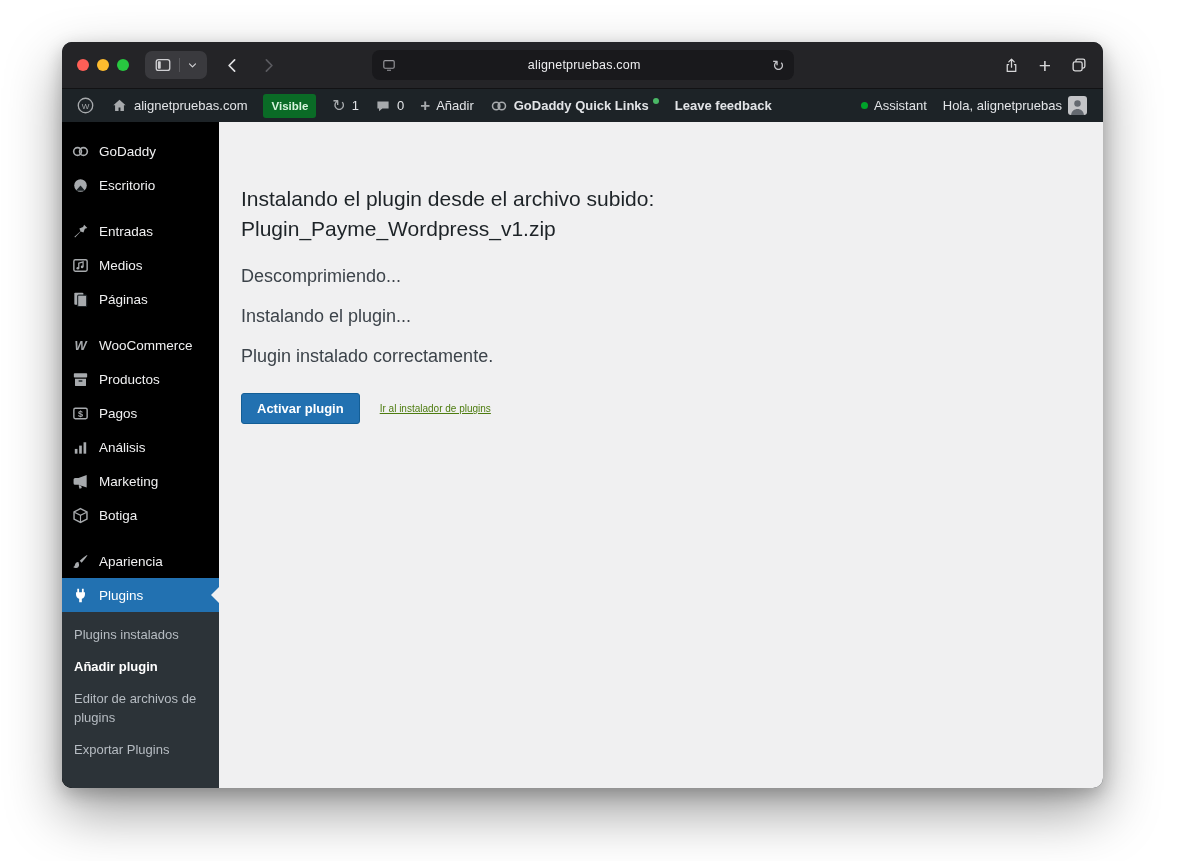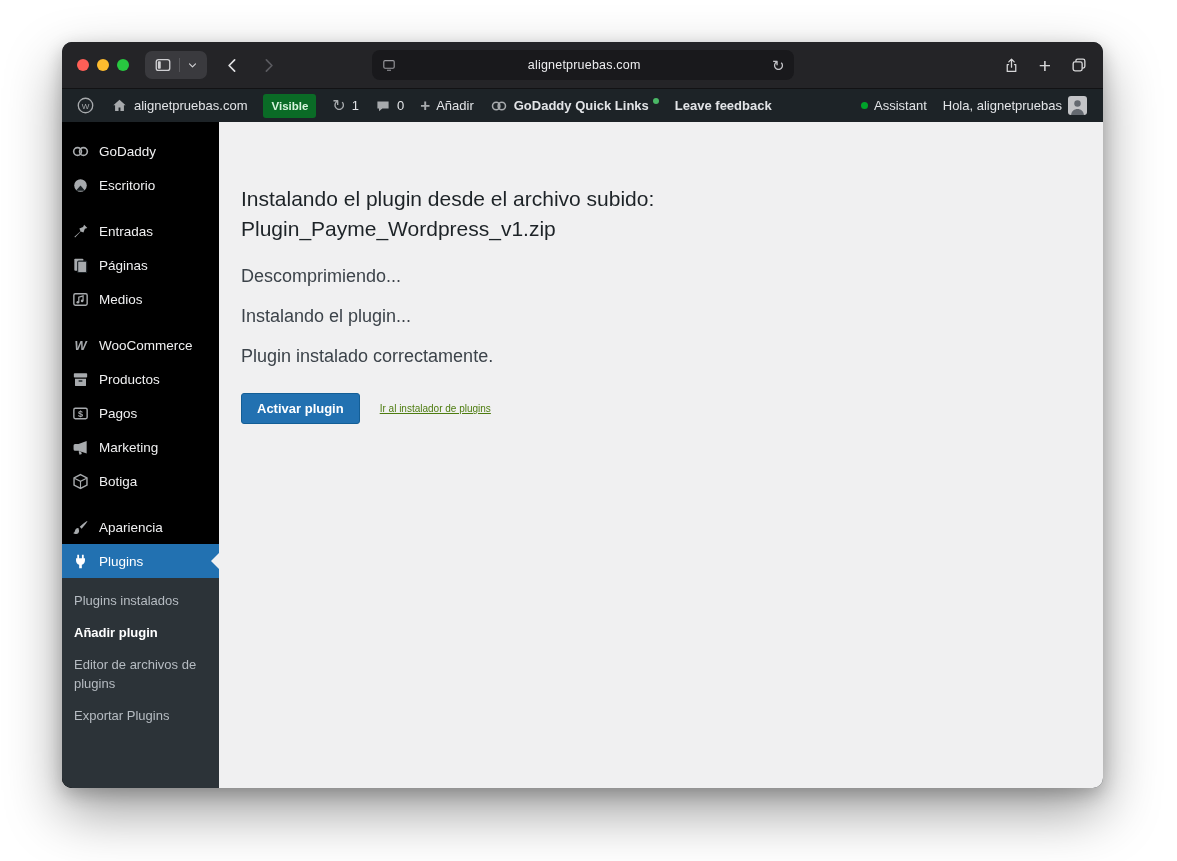--- a/index.html
+++ b/index.html
@@ -254,39 +254,39 @@
             <svg viewBox="0 0 20 20">
               <path d="M13.8 2.8l3.4 3.4-2.6 1-1.5 3.9-2.9-1.2-5.9 6.4-.7-.7 6.4-5.9-1.2-2.9 3.9-1.5z" fill="currentColor"></path>
             </svg>
           </span>
         <span>Entradas</span>
       </div>
 
       <div class="mi">
         <span class="ico">
             <svg viewBox="0 0 20 20">
-              <rect x="3.5" y="2.8" width="9.5" height="12.6" rx="1" fill="currentColor"></rect>
-              <rect x="7" y="5.4" width="9.5" height="12" rx="1" fill="currentColor" stroke="#1d2327" stroke-width="1.2"></rect>
-            </svg>
-          </span>
-        <span>Páginas</span>
-      </div>
-
-      <div class="mi">
-        <span class="ico">
-            <svg viewBox="0 0 20 20">
               <rect x="3" y="4" width="14" height="12" rx="1.5" fill="none" stroke="currentColor" stroke-width="1.5"></rect>
               <path d="M8.2 12.8V7.6l4.5-1.4v5.2" fill="none" stroke="currentColor" stroke-width="1.3"></path>
               <circle cx="7.2" cy="12.9" r="1.4" fill="currentColor"></circle>
               <circle cx="11.7" cy="11.5" r="1.4" fill="currentColor"></circle>
             </svg>
           </span>
         <span>Medios</span>
       </div>
 
+      <div class="mi">
+        <span class="ico">
+            <svg viewBox="0 0 20 20">
+              <rect x="3.5" y="2.8" width="9.5" height="12.6" rx="1" fill="currentColor"></rect>
+              <rect x="7" y="5.4" width="9.5" height="12" rx="1" fill="currentColor" stroke="#1d2327" stroke-width="1.2"></rect>
+            </svg>
+          </span>
+        <span>Páginas</span>
+      </div>
+
 
       <div class="mi gap">
         <span class="ico">
             <svg viewBox="0 0 20 20">
               <text x="10" y="14.5" text-anchor="middle" font-size="13.5" font-weight="bold" font-style="italic" fill="currentColor">W</text>
             </svg>
           </span>
         <span>WooCommerce</span>
       </div>
 
@@ -304,20 +304,30 @@
       <div class="mi">
         <span class="ico">
             <svg viewBox="0 0 20 20">
               <rect x="3" y="4.5" width="14" height="11" rx="1.5" fill="none" stroke="currentColor" stroke-width="1.5"></rect>
               <text x="10" y="13.6" text-anchor="middle" font-size="9.5" font-weight="bold" fill="currentColor">$</text>
             </svg>
           </span>
         <span>Pagos</span>
       </div>
 
+      <div class="mi">
+        <span class="ico">
+            <svg viewBox="0 0 20 20">
+              <rect x="4" y="11.5" width="2.8" height="5" fill="currentColor"></rect>
+              <rect x="8.6" y="8" width="2.8" height="8.5" fill="currentColor"></rect>
+              <rect x="13.2" y="4.5" width="2.8" height="12" fill="currentColor"></rect>
+            </svg>
+          </span>
+        <span>Análisis</span>
+      </div>
 
       <div class="mi">
         <span class="ico">
             <svg viewBox="0 0 20 20">
               <path d="M16.5 3.2v13.2l-8.6-2.9H4.3a1.6 1.6 0 0 1-1.6-1.6V8a1.6 1.6 0 0 1 1.6-1.6h3.6zM8 14.2l1 3.4 2.4-.8-1-3.1z" fill="currentColor"></path>
             </svg>
           </span>
         <span>Marketing</span>
       </div>
 

